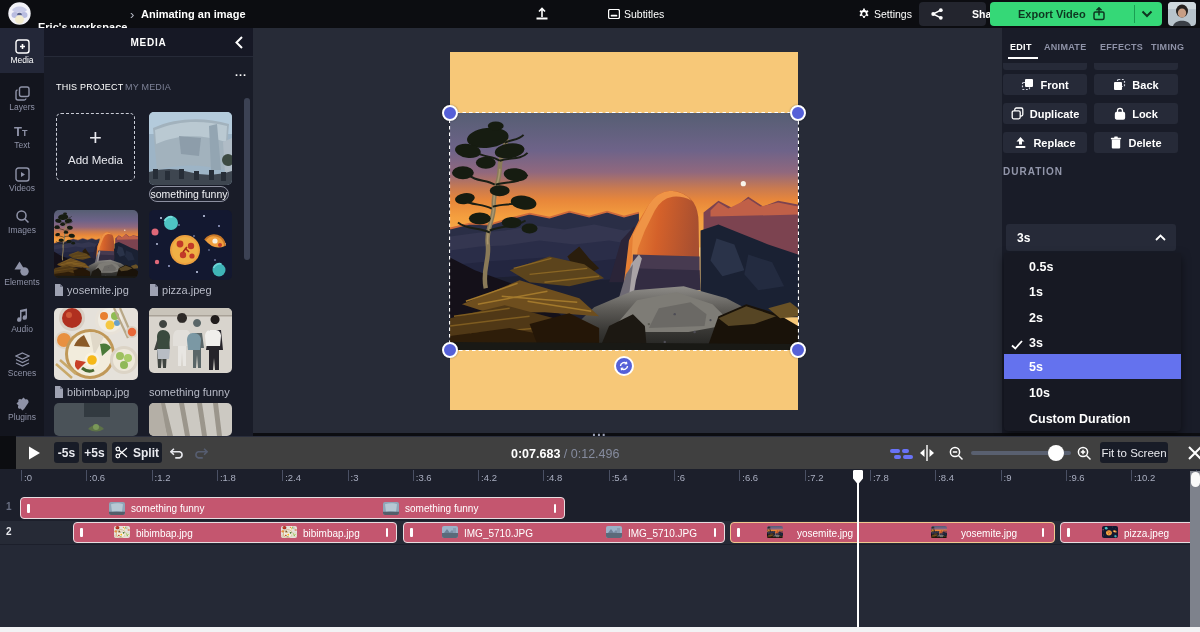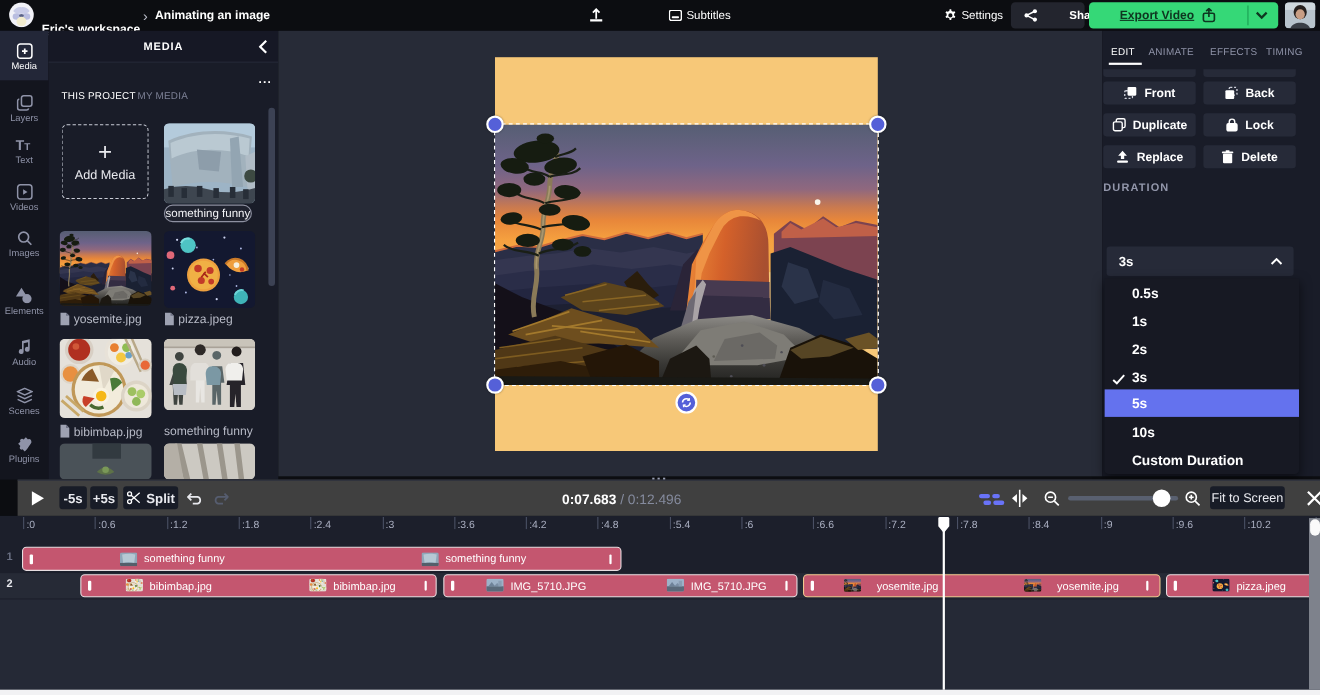--- a/index.html
+++ b/index.html
@@ -26,21 +26,21 @@
   #mp-head .t { position:absolute; left:0; right:0; top:9px; text-align:center; color:#fff; font-size:10px; font-weight:700; letter-spacing:0.8px; }
 
   .thumb { position:absolute; border-radius:5px; overflow:hidden; }
   .mlabel { position:absolute; color:#b7bac6; font-size:11px; }
 
   
   #canvas { left:253px; top:28px; width:749px; height:405px; background:#272b37; }
 
   
   #rightpanel { left:1002px; top:28px; width:198px; height:405px; background:#191c28; }
-  .rtab { position:absolute; top:14px; font-size:9px; font-weight:400; color:#8f93a8; letter-spacing:0.3px; }
+  .rtab { position:absolute; top:14px; font-size:9px; font-weight:700; color:#8f93a8; letter-spacing:0.3px; }
   .pbtn { position:absolute; width:84px; height:21px; background:#262a38; border-radius:3px; color:#fff; font-size:11px; font-weight:700; display:flex; align-items:center; justify-content:center; gap:6px; }
 
   
   #tl-toolbar { left:16px; top:436px; width:1200px; height:33px; background:#404040; border-top:1px solid #2a2e3c; }
   #tl-ruler { left:0; top:469px; width:1200px; height:21px; background:#1c1f2b; }
   #tl-body { left:0; top:490px; width:1200px; height:142px; background:#1c1f2b; }
   #tl-lower { left:0; top:545px; width:1200px; height:83px; background:#252936; }
   #tl-bottom { left:0; top:627px; width:1200px; height:5px; background:#f2f2f4; }
 
   .tbtn { position:absolute; background:#181c27; border-radius:3px; color:#e8e9ee; font-size:12px; font-weight:700; display:flex; align-items:center; justify-content:center; }
@@ -262,21 +262,21 @@
     <div class="crumb" style="left:874px; font-size:10.5px; font-weight:400;">Settings</div>
     <div class="abs" style="left:919px;top:2px;width:67px;height:24px;background:#23252e;border-radius:4px;"></div>
     <svg class="abs" style="left:931px;top:8px" width="12" height="12" viewBox="0 0 12 12" fill="#fff">
         <circle cx="9.8" cy="2.2" r="1.9"></circle>
         <circle cx="9.8" cy="9.8" r="1.9"></circle>
         <circle cx="2.2" cy="6" r="1.9"></circle>
         <path d="M2.2 6 L9.8 2.2 M2.2 6 L9.8 9.8" stroke="#fff" stroke-width="1.4"></path>
       </svg>
     <div class="crumb" style="left:948px; font-size:10.5px;margin-left:24px;">Share</div>
     <div class="abs" style="left:990px;top:2px;width:172px;height:24px;background:#35d877;border-radius:4px;"></div>
-    <div class="crumb" style="left:1018px; color:#0e3620; font-size:11px;text-decoration:underline;">Export Video</div>
+    <div class="crumb" style="left:1018px; color:#0e3620; font-size:11px;">Export Video</div>
     <svg class="abs" style="left:1092px;top:7px" width="14" height="14" viewBox="0 0 14 14" fill="none" stroke="#0e3620" stroke-width="1.5">
         <rect x="2" y="5" width="10" height="7.5" rx="1.5"></rect>
         <path d="M7 8.5 L7 1 M4.5 3.2 L7 0.8 L9.5 3.2"></path>
       </svg>
     <div class="abs" style="left:1134px;top:5px;width:1px;height:18px;background:#1a9e52;"></div>
     <svg class="abs" style="left:1141px;top:10px" width="12" height="8" viewBox="0 0 12 8" fill="none" stroke="#0e3620" stroke-width="2">
         <path d="M1.5 1.5 L6 6 L10.5 1.5"></path>
       </svg>
     <div class="abs" style="left:1168px;top:2px;width:28px;height:24px;border-radius:4px;overflow:hidden;">
       <svg width="28" height="24" viewBox="0 0 28 24">

